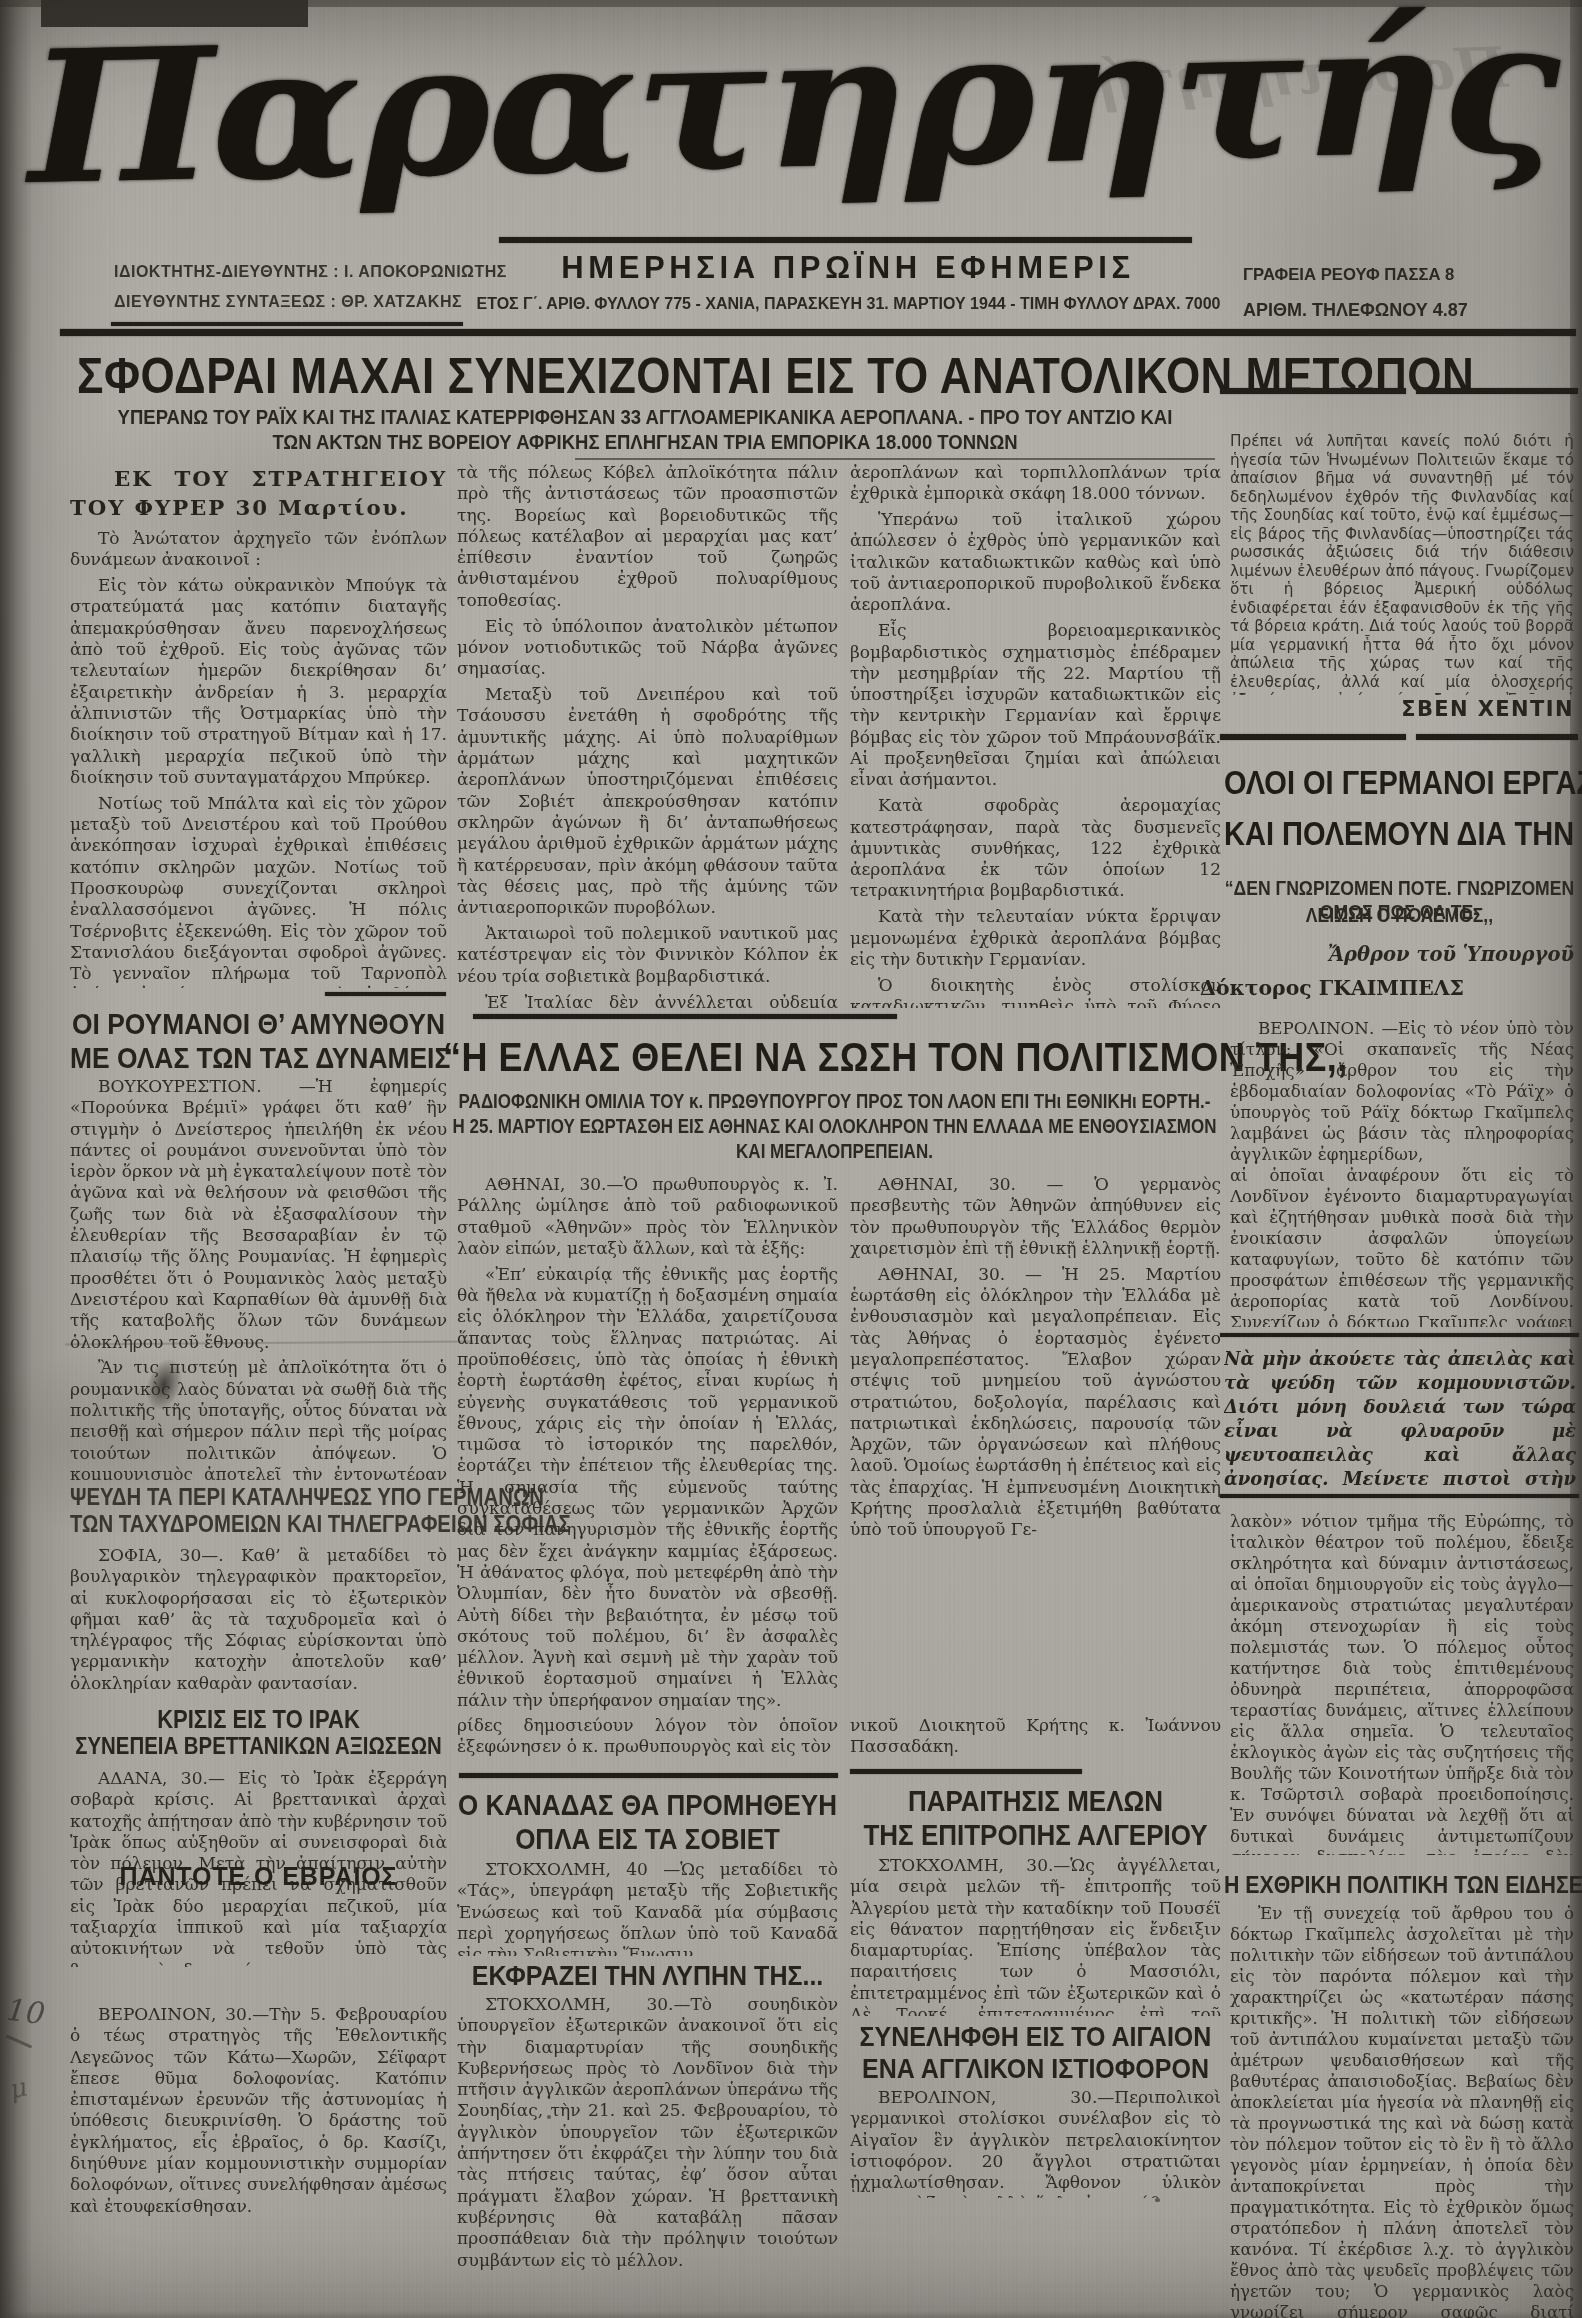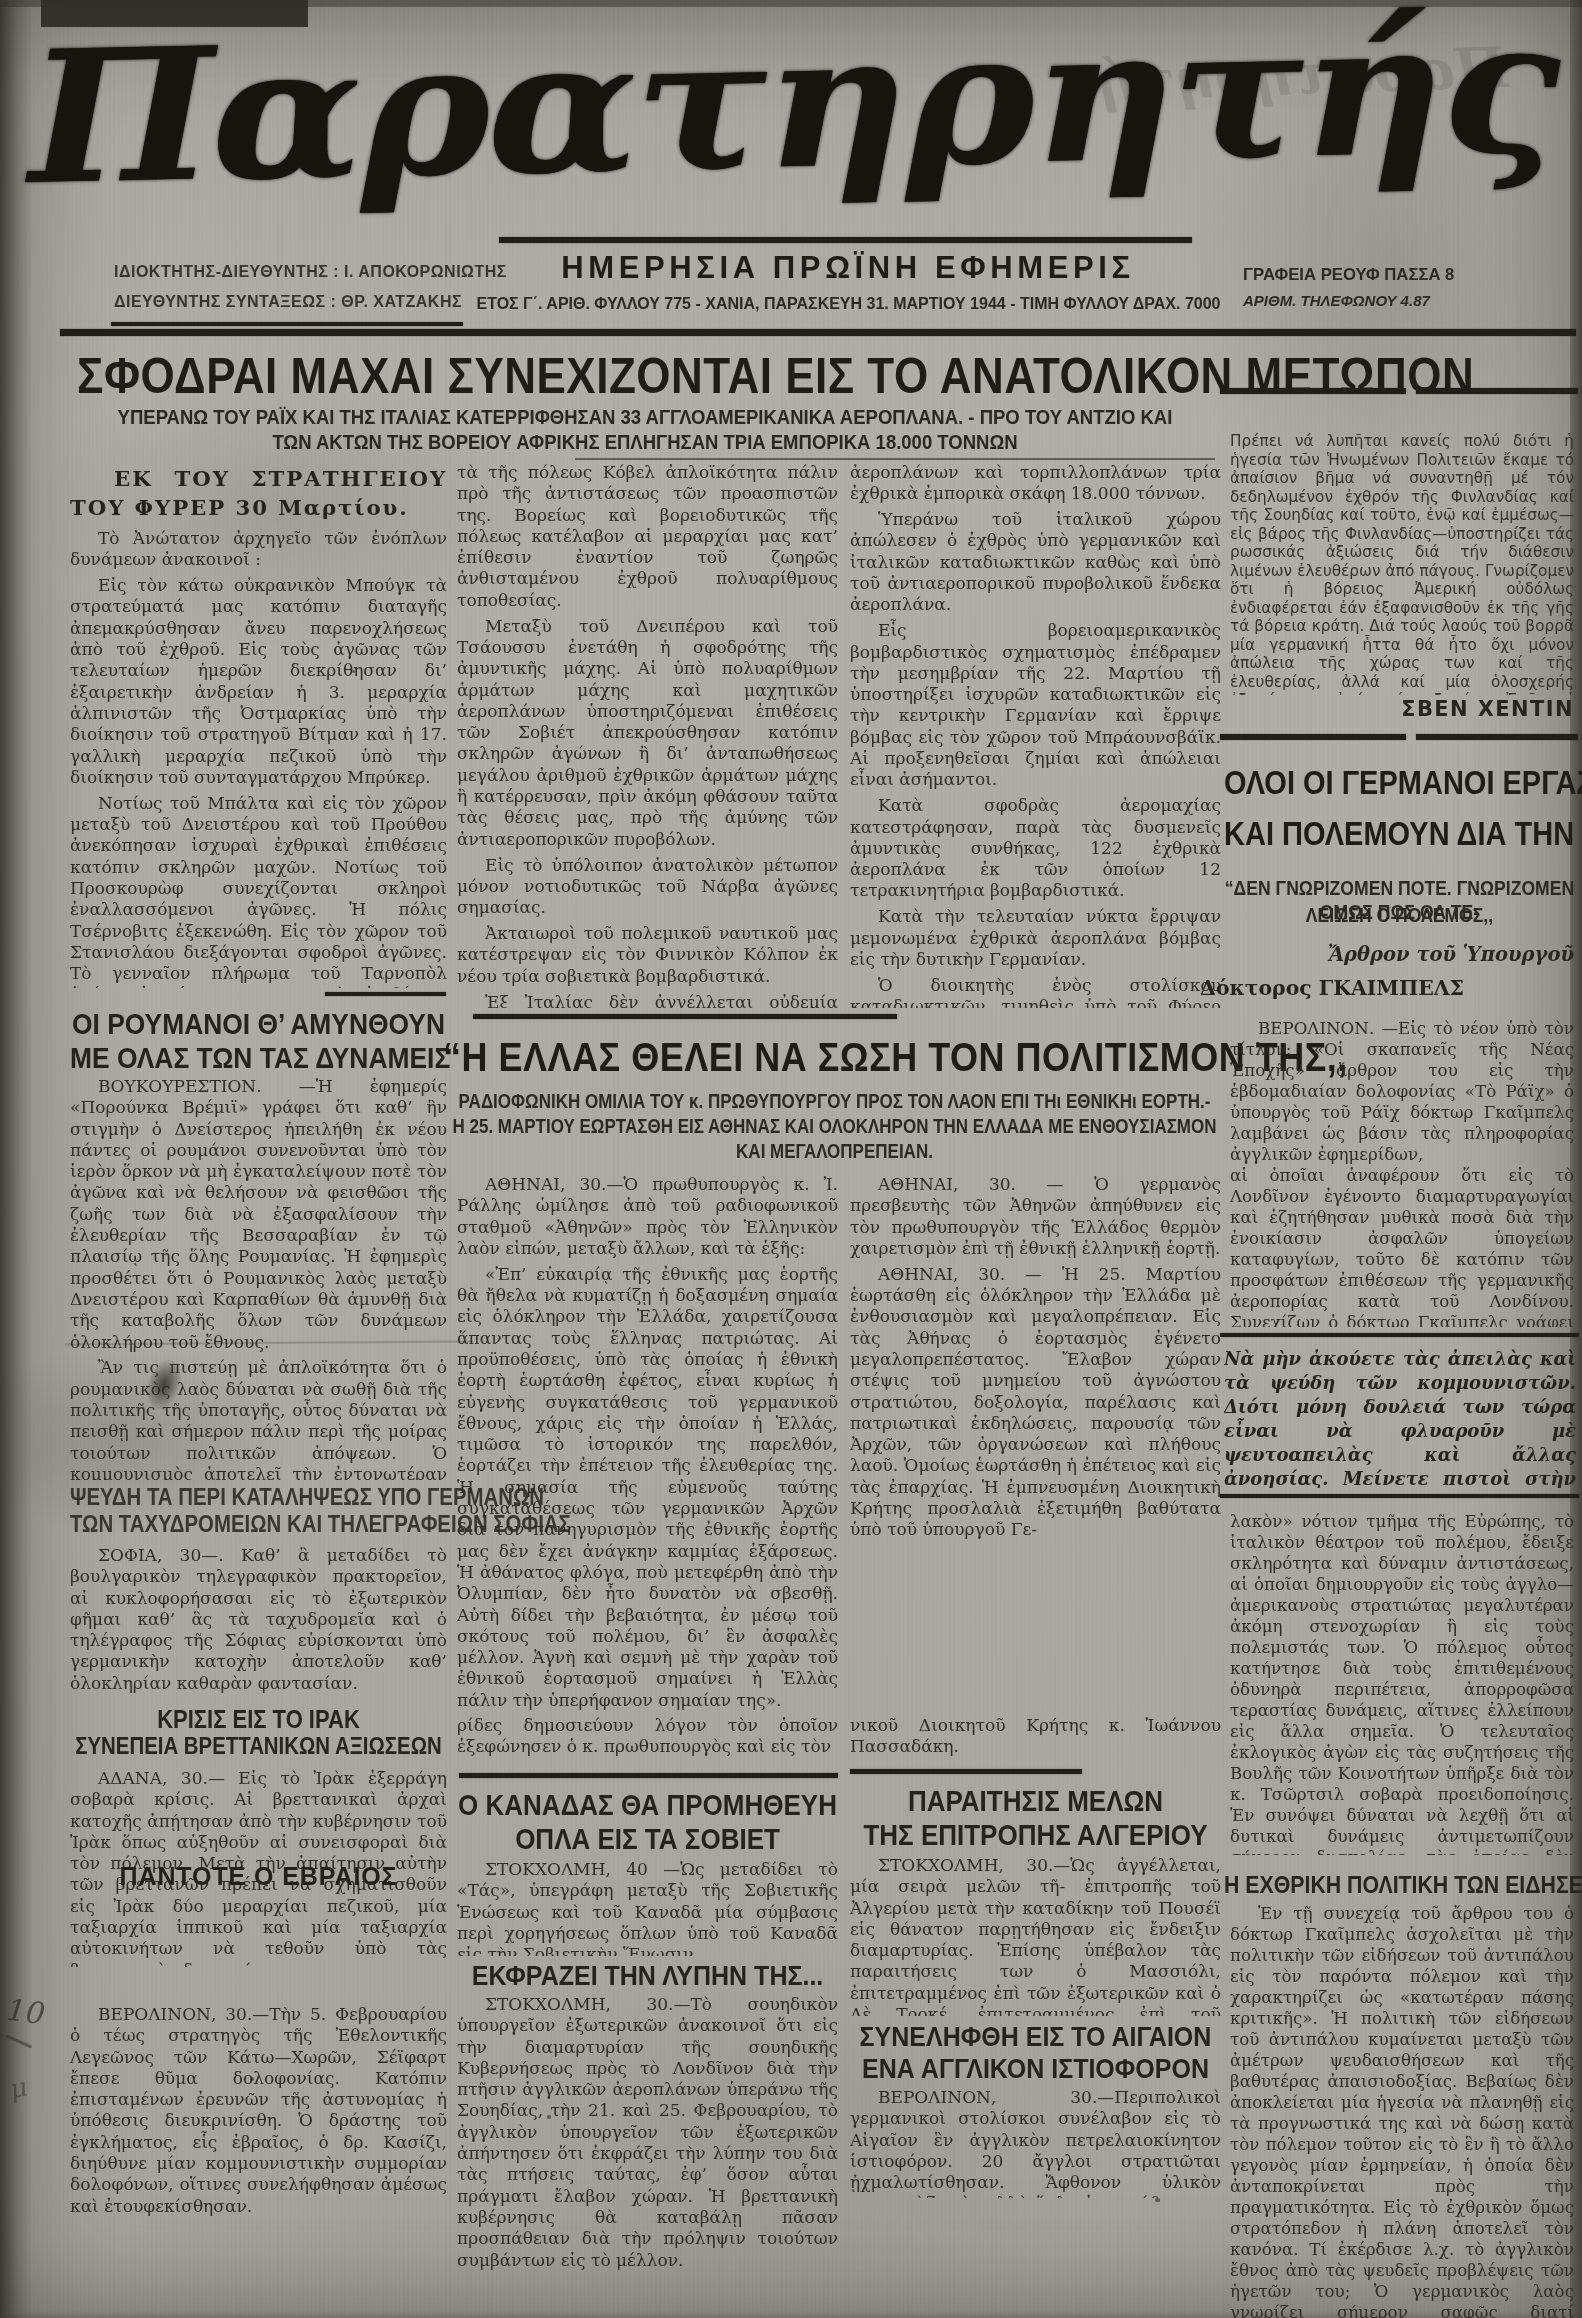--- a/index.html
+++ b/index.html
@@ -48,21 +48,21 @@
 
   <div class="abs" style="left:812px;top:46px;width:696px;font-family:'DejaVu Serif',serif;font-style:italic;font-weight:bold;font-size:56px;color:#55524c;opacity:.22;transform:scaleX(-1) rotate(2deg);">Παρατηρητής</div>
   <div class="abs ser" style="left:28px;top:-4.6px;width:1530px;text-align:center;font-size:182px;font-style:italic;font-weight:bold;color:#17140f;letter-spacing:-2.8px;transform:rotate(-1.2deg) scaleX(1.08);transform-origin:center;text-shadow:0 0 3.7px rgba(22,18,14,.8), 0 0 0.9px rgba(22,18,14,.9);white-space:nowrap;">Παρατηρητής</div>
 
   <div class="abs lib b" style="left:114px;top:263px;width:464px;font-size:16px;color:#38342d;letter-spacing:0.5px;">ΙΔΙΟΚΤΗΤΗΣ-ΔΙΕΥΘΥΝΤΗΣ : Ι. ΑΠΟΚΟΡΩΝΙΩΤΗΣ</div>
   <div class="abs lib b" style="left:114px;top:293px;width:464px;font-size:16px;color:#38342d;letter-spacing:0.5px;">ΔΙΕΥΘΥΝΤΗΣ ΣΥΝΤΑΞΕΩΣ : ΘΡ. ΧΑΤΖΑΚΗΣ</div>
   <div class="abs rule" style="left:499px;top:237px;width:693px;height:6px;"></div>
   <div class="abs lib b ink" style="left:505px;top:250px;width:686px;text-align:center;font-size:31px;letter-spacing:4.6px;">ΗΜΕΡΗΣΙΑ ΠΡΩΪΝΗ ΕΦΗΜΕΡΙΣ</div>
   <div class="abs lib b" style="left:473px;top:295px;width:751px;text-align:center;font-size:16px;color:#2c2923;">ΕΤΟΣ Γ΄. ΑΡΙΘ. ΦΥΛΛΟΥ 775 -  ΧΑΝΙΑ,  ΠΑΡΑΣΚΕΥΗ 31. ΜΑΡΤΙΟΥ 1944 - ΤΙΜΗ ΦΥΛΛΟΥ ΔΡΑΧ. 7000</div>
   <div class="abs lib b" style="left:1243px;top:265px;width:325px;font-size:16.7px;color:#2c2923;">ΓΡΑΦΕΙΑ ΡΕΟΥΦ ΠΑΣΣΑ 8</div>
-  <div class="abs lib b" style="left:1243px;top:292px;width:325px;font-size:15px;color:#2c2923;font-style:italic;">ΑΡΙΘΜ. ΤΗΛΕΦΩΝΟΥ 4.87</div>
+  <div class="abs lib b" style="left:1243px;top:300px;width:325px;font-size:18px;color:#2c2923;">ΑΡΙΘΜ. ΤΗΛΕΦΩΝΟΥ 4.87</div>
   <div class="abs rule" style="left:111px;top:322px;width:352px;height:4.2px;"></div>
   <div class="abs rule" style="left:60px;top:329px;width:1516px;height:7px;"></div>
 
   <div class="abs lib b tall ink" style="left:77px;top:347px;width:1136px;text-align:center;font-size:44px;letter-spacing:0.5px;white-space:nowrap;">ΣΦΟΔΡΑΙ ΜΑΧΑΙ ΣΥΝΕΧΙΖΟΝΤΑΙ ΕΙΣ ΤΟ ΑΝΑΤΟΛΙΚΟΝ ΜΕΤΩΠΟΝ</div>
   <div class="abs lib b tall" style="left:70px;top:405px;width:1150px;text-align:center;font-size:18.5px;color:#2a2721;">ΥΠΕΡΑΝΩ ΤΟΥ ΡΑΪΧ ΚΑΙ ΤΗΣ ΙΤΑΛΙΑΣ ΚΑΤΕΡΡΙΦΘΗΣΑΝ 33 ΑΓΓΛΟΑΜΕΡΙΚΑΝΙΚΑ ΑΕΡΟΠΛΑΝΑ. - ΠΡΟ ΤΟΥ ΑΝΤΖΙΟ ΚΑΙ</div>
   <div class="abs lib b tall" style="left:70px;top:430px;width:1150px;text-align:center;font-size:18.5px;color:#2a2721;">ΤΩΝ ΑΚΤΩΝ ΤΗΣ ΒΟΡΕΙΟΥ ΑΦΡΙΚΗΣ ΕΠΛΗΓΗΣΑΝ ΤΡΙΑ ΕΜΠΟΡΙΚΑ 18.000 ΤΟΝΝΩΝ</div>
   <div class="abs rule-soft" style="left:575px;top:458px;width:640px;height:2.3px;opacity:.65;"></div>
 
   <div class="abs ser b" style="left:70px;top:464px;width:377px;font-size:21.3px;line-height:29px;text-indent:44px;text-align:justify;color:#26231d;letter-spacing:1.9px;">ΕΚ ΤΟΥ ΣΤΡΑΤΗΓΕΙΟΥ ΤΟΥ ΦΥΡΕΡ 30 Μαρτίου.</div>
   <div class="abs body-txt" style="left:70px;top:528px;width:377px;height:460px;">
@@ -92,22 +92,22 @@
     <p>ΑΔΑΝΑ, 30.— Εἰς τὸ Ἰρὰκ ἐξερράγη σοβαρὰ κρίσις. Αἱ βρεττανικαὶ ἀρχαὶ κατοχῆς ἀπῄτησαν ἀπὸ τὴν κυβέρνησιν τοῦ Ἰρὰκ ὅπως αὐξηθοῦν αἱ συνεισφοραὶ διὰ τὸν πόλεμον. Μετὰ τὴν ἀπαίτησιν αὐτὴν τῶν βρεττανῶν πρέπει νὰ σχηματισθοῦν εἰς Ἰρὰκ δύο μεραρχίαι πεζικοῦ, μία ταξιαρχία ἱππικοῦ καὶ μία ταξιαρχία αὐτοκινήτων νὰ τεθοῦν ὑπὸ τὰς βρεττανικὰς διαταγάς.</p>
   </div>
 
   <div class="abs lib b" style="left:70px;top:1862px;width:377px;text-align:center;font-size:25px;color:#24211b;letter-spacing:0.9px;">ΠΑΝΤΟΤΕ Ο ΕΒΡΑΙΟΣ</div>
   <div class="abs body-txt" style="left:70px;top:2004px;width:377px;height:218px;">
     <p>ΒΕΡΟΛΙΝΟΝ, 30.—Τὴν 5. Φεβρουαρίου ὁ τέως στρατηγὸς τῆς Ἐθελοντικῆς Λεγεῶνος τῶν Κάτω—Χωρῶν, Σέϊφαρτ ἔπεσε θῦμα δολοφονίας. Κατόπιν ἐπισταμένων ἐρευνῶν τῆς ἀστυνομίας ἡ ὑπόθεσις διευκρινίσθη. Ὁ δράστης τοῦ ἐγκλήματος, εἷς ἑβραῖος, ὁ δρ. Κασίζι, διηύθυνε μίαν κομμουνιστικὴν συμμορίαν δολοφόνων, οἵτινες συνελήφθησαν ἀμέσως καὶ ἐτουφεκίσθησαν.</p>
   </div>
 
   <div class="abs body-txt" style="left:457px;top:462px;width:381px;height:546px;">
     <p class="cont">τὰ τῆς πόλεως Κόβελ ἀπλοϊκότητα πάλιν πρὸ τῆς ἀντιστάσεως τῶν προασπιστῶν της. Βορείως καὶ βορειοδυτικῶς τῆς πόλεως κατέλαβον αἱ μεραρχίαι μας κατ’ ἐπίθεσιν ἐναντίον τοῦ ζωηρῶς ἀνθισταμένου ἐχθροῦ πολυαρίθμους τοποθεσίας.</p>
+    <p>Εἰς τὸ ὑπόλοιπον ἀνατολικὸν μέτωπον μόνον νοτιοδυτικῶς τοῦ Νάρβα ἀγῶνες σημασίας.</p>
     <p>Μεταξὺ τοῦ Δνειπέρου καὶ τοῦ Τσάουσσυ ἐνετάθη ἡ σφοδρότης τῆς ἀμυντικῆς μάχης. Αἱ ὑπὸ πολυαρίθμων ἁρμάτων μάχης καὶ μαχητικῶν ἀεροπλάνων ὑποστηριζόμεναι ἐπιθέσεις τῶν Σοβιέτ ἀπεκρούσθησαν κατόπιν σκληρῶν ἀγώνων ἢ δι’ ἀνταπωθήσεως μεγάλου ἀριθμοῦ ἐχθρικῶν ἁρμάτων μάχης ἢ κατέρρευσαν, πρὶν ἀκόμη φθάσουν ταῦτα τὰς θέσεις μας, πρὸ τῆς ἀμύνης τῶν ἀντιαεροπορικῶν πυροβόλων.</p>
-    <p>Εἰς τὸ ὑπόλοιπον ἀνατολικὸν μέτωπον μόνον νοτιοδυτικῶς τοῦ Νάρβα ἀγῶνες σημασίας.</p>
     <p>Ἀκταιωροὶ τοῦ πολεμικοῦ ναυτικοῦ μας κατέστρεψαν εἰς τὸν Φιννικὸν Κόλπον ἐκ νέου τρία σοβιετικὰ βομβαρδιστικά.</p>
     <p>Ἐξ Ἰταλίας δὲν ἀγγέλλεται οὐδεμία μαχητικὴ δρᾶσις, ἰδιαιτέρας σημασίας. Ἡμέτεραι ὁμάδες προσκρούσεως ὑπὸ τὴν διοίκησιν τοῦ λοχαγοῦ τοῦ ἱππικοῦ κόμητος φὸν Τζίκανι προσωθήθησαν βορειοδυτικῶς τοῦ Μπράτι εἰς τὰς ἐχθρικὰς γραμμὰς καὶ ἐπέστρεψαν φέρουσαι ἅρματα μάχης καὶ ἀξιωματικοὺς αἰχμαλώτους.</p>
 
   </div>
 
   <div class="abs body-txt" style="left:850px;top:462px;width:371px;height:546px;">
     <p class="cont">ἀεροπλάνων καὶ τορπιλλοπλάνων τρία ἐχθρικὰ ἐμπορικὰ σκάφη 18.000 τόννων.</p>
     <p>Ὑπεράνω τοῦ ἰταλικοῦ χώρου ἀπώλεσεν ὁ ἐχθρὸς ὑπὸ γερμανικῶν καὶ ἰταλικῶν καταδιωκτικῶν καθὼς καὶ ὑπὸ τοῦ ἀντιαεροπορικοῦ πυροβολικοῦ ἕνδεκα ἀεροπλάνα.</p>
     <p>Εἷς βορειοαμερικανικὸς βομβαρδιστικὸς σχηματισμὸς ἐπέδραμεν τὴν μεσημβρίαν τῆς 22. Μαρτίου τῇ ὑποστηρίξει ἰσχυρῶν καταδιωκτικῶν εἰς τὴν κεντρικὴν Γερμανίαν καὶ ἔρριψε βόμβας εἰς τὸν χῶρον τοῦ Μπράουνσβάϊκ. Αἱ προξενηθεῖσαι ζημίαι καὶ ἀπώλειαι εἶναι ἀσήμαντοι.</p>
     <p>Κατὰ σφοδρὰς ἀερομαχίας κατεστράφησαν, παρὰ τὰς δυσμενεῖς ἀμυντικὰς συνθήκας, 122 ἐχθρικὰ ἀεροπλάνα ἐκ τῶν ὁποίων 12 τετρακινητήρια βομβαρδιστικά.</p>

